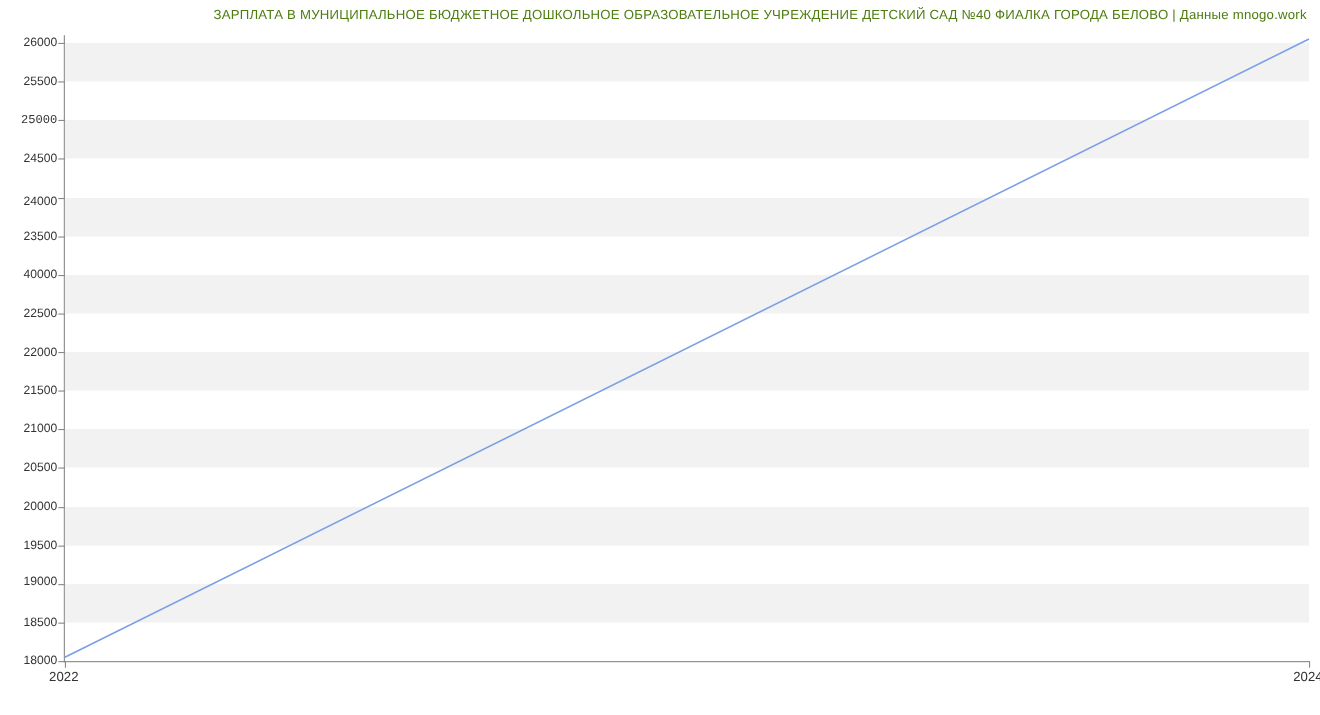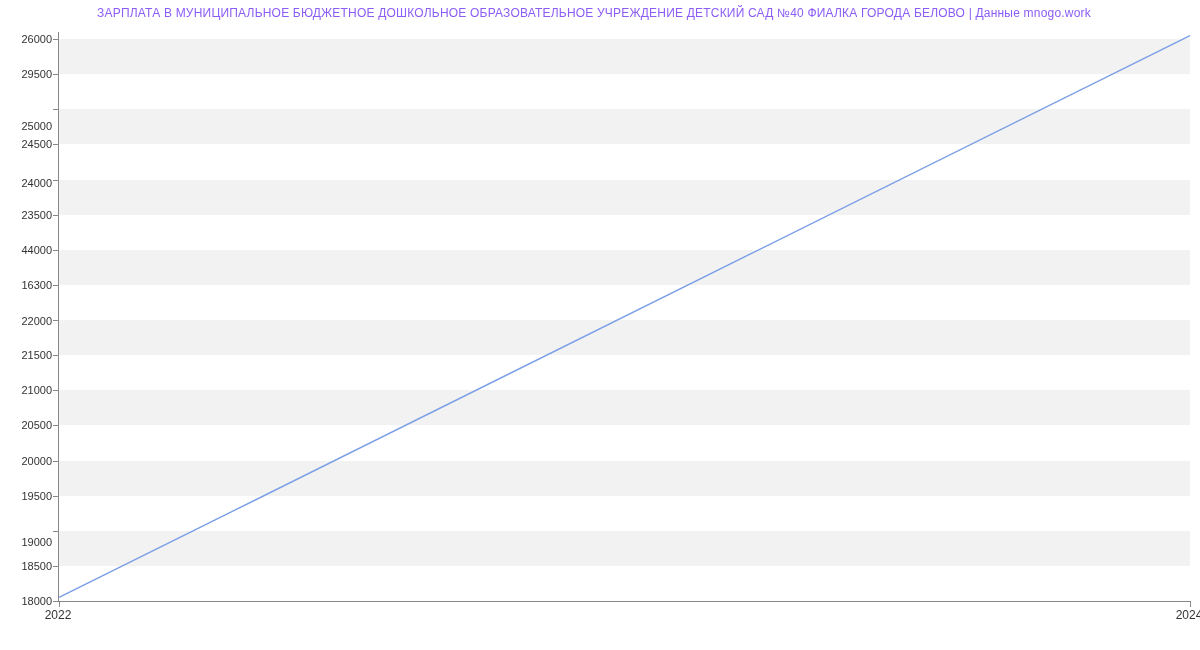--- a/index.html
+++ b/index.html
@@ -6,24 +6,24 @@
     margin: 0;
     padding: 0;
     width: 1200px;
     height: 650px;
     background: #ffffff;
     font-family: Verdana, Geneva, sans-serif;
     font-size: 11px;
     color: #333;
   }
   .title {
-    text-align: center;
+    text-align: right;
     padding: 6px 12px 2px 0;
     font-size: 12px;
-    color: #8b5cf6;
+    color: #4d7c0f;
     letter-spacing: 0.2px;
   }
   .chart-area {
     position: relative;
     width: 1200px;
     height: 620px;
   }
   .plot {
     position: absolute;
     left: 58px;
@@ -118,30 +118,30 @@
       <div class="tick-line" style="top: 147.519px;"></div>
       <div class="tick-line" style="top: 112.395px;"></div>
       <div class="tick-line" style="top: 77.2716px;"></div>
       <div class="tick-line" style="top: 42.1481px;"></div>
       <div class="tick-line" style="top: 7.02469px;"></div>
       <div class="x-tick-line" style="left: 0px;"></div>
       <div class="x-tick-line" style="left: 1131px;"></div>
     </div>
 <div class="y-label" style="top: 579px;">18000</div>
     <div class="y-label" style="top: 543.877px;">18500</div>
-    <div class="y-label" style="top: 520px;">19000</div>
+    <div class="y-label" style="top: 507px;">19000</div>
     <div class="y-label" style="top: 473.63px; text-align: center;">19500</div>
     <div class="y-label" style="top: 438.506px;">20000</div>
     <div class="y-label" style="top: 403.383px; text-align: right;">20500</div>
     <div class="y-label" style="top: 368.259px;">21000</div>
     <div class="y-label" style="top: 333.136px;">21500</div>
     <div class="y-label" style="top: 299px;">22000</div>
-    <div class="y-label" style="top: 262.889px;">16300</div>
-    <div class="y-label" style="top: 227.765px;">44000</div>
+    <div class="y-label" style="top: 262.889px;">22500</div>
+    <div class="y-label" style="top: 227.765px;">40000</div>
     <div class="y-label" style="top: 192.642px;">23500</div>
     <div class="y-label" style="top: 161px;">24000</div>
     <div class="y-label" style="top: 122.395px;">24500</div>
-    <div class="y-label" style="top: 104px;">25000</div>
-    <div class="y-label" style="top: 52.1481px;">29500</div>
+    <div class="y-label" style="top: 88px; font-family: Liberation Mono, monospace;">25000</div>
+    <div class="y-label" style="top: 52.1481px;">25500</div>
     <div class="y-label" style="top: 17.0247px;">26000</div>
     <div class="x-label" style="left: 58px;">2022</div>
     <div class="x-label" style="left: 1189px;">2024</div>
   </div>
 
 </body></html>

